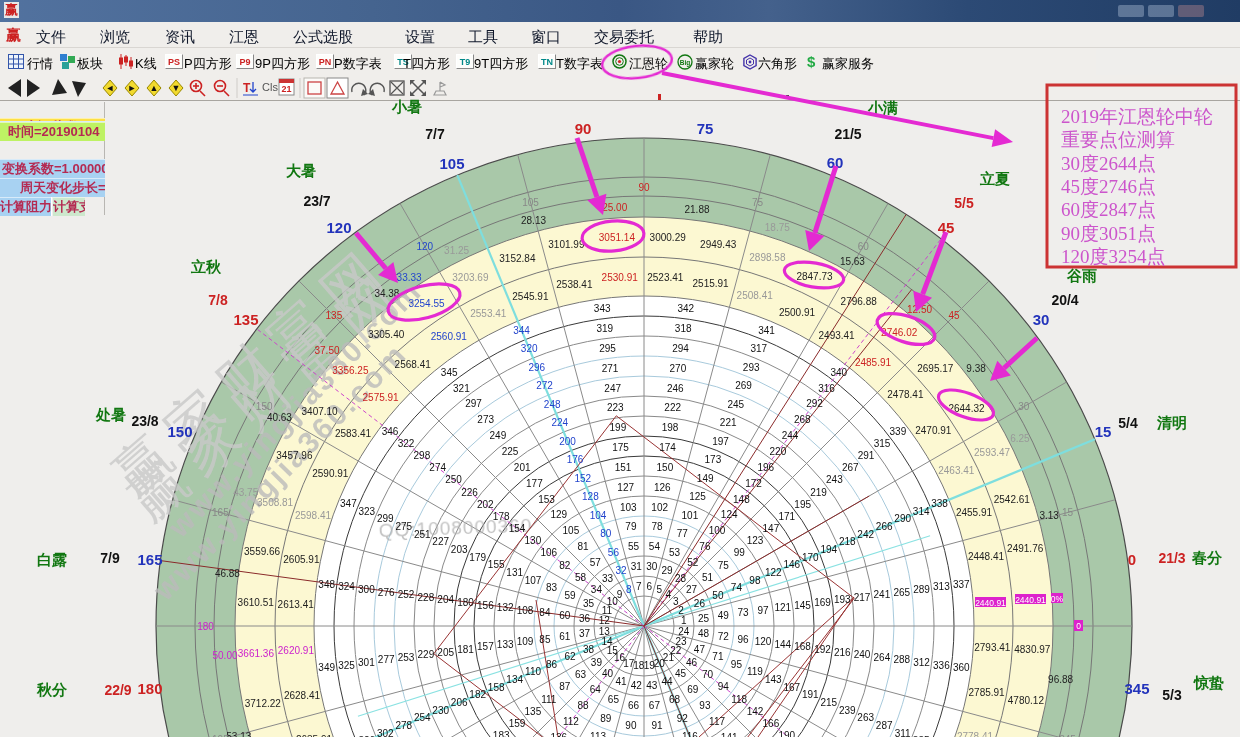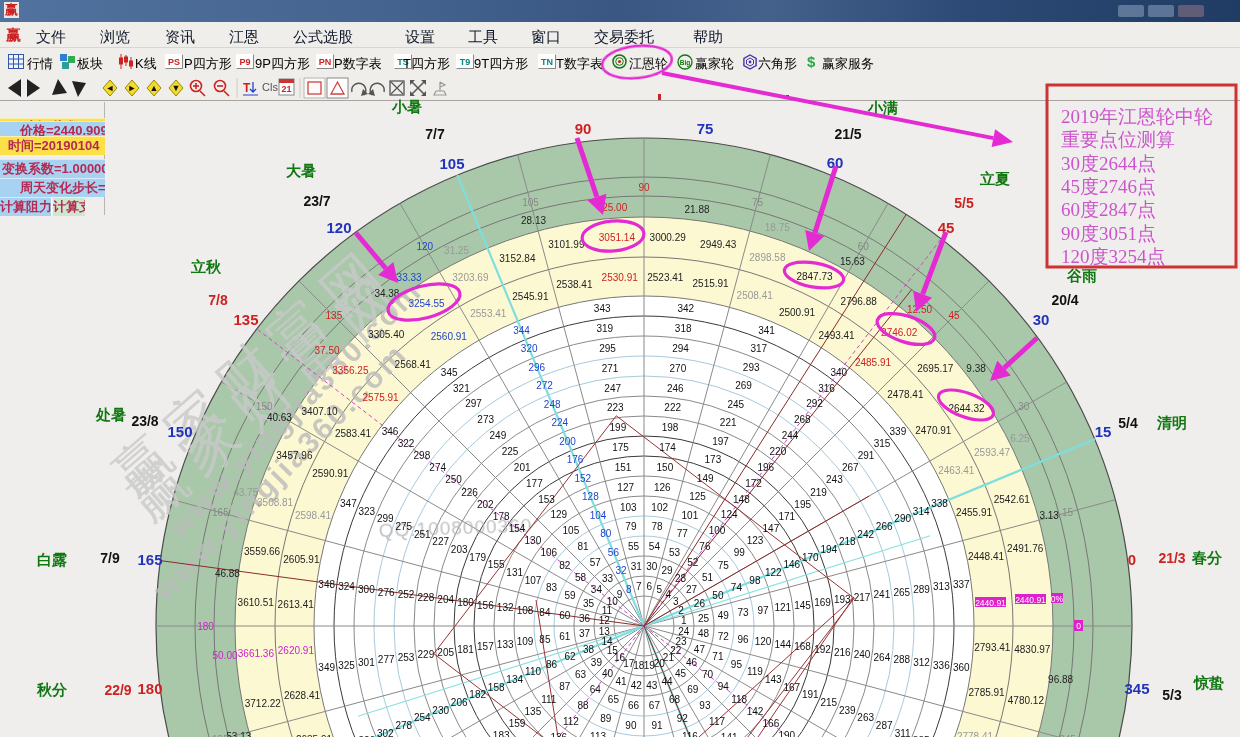--- a/index.html
+++ b/index.html
@@ -149,21 +149,21 @@
         <polygon points="426,21 421,21 426,16"></polygon>
         <polygon points="426,5 421,5 426,10"></polygon>
         <polygon points="410,21 415,21 410,16"></polygon>
       </g>
 <path d="M434 20 l12 0 -2 -4 -8 0 z M440 16 l0 -9 m0 0 l5 3 -5 2" fill="none" stroke="#999" stroke-width="1.2"></path>
 </svg>
 </div>
 <div id="panel" class="abs">
 <div class="row" style="top:16px;background:#fde047;text-align:center;font-size:14px">上证指数</div>
 <div class="row" style="top:19px;background:#a8d2f2;padding-left:20px">价格=2440.9099</div>
-<div class="row" style="top:34px;background:#fde047;padding-left:8px">时间=20190104</div>
+<div class="row" style="top:20px;background:#bef264;padding-left:8px">时间=20190104</div>
 <div class="row" style="top:57px;background:#a8d2f2;padding-left:2px">变换系数=1.00000</div>
 <div class="row" style="top:76px;background:#a8d2f2;padding-left:20px">周天变化步长=1</div>
 <div class="row" style="top:95px;background:#a8d2f2;width:52px;text-align:center;border-right:1px solid #fff">计算阻力</div>
 <div class="row" style="top:95px;left:53px;background:#cde8cd;width:32px;text-align:center">计算支撑</div>
 </div>
 <svg class="abs" style="left:0;top:0;z-index:5" width="1240" height="737">
 <defs>
       <clipPath id="cc">
         <rect x="0" y="101" width="1240" height="636"></rect>
       </clipPath>

